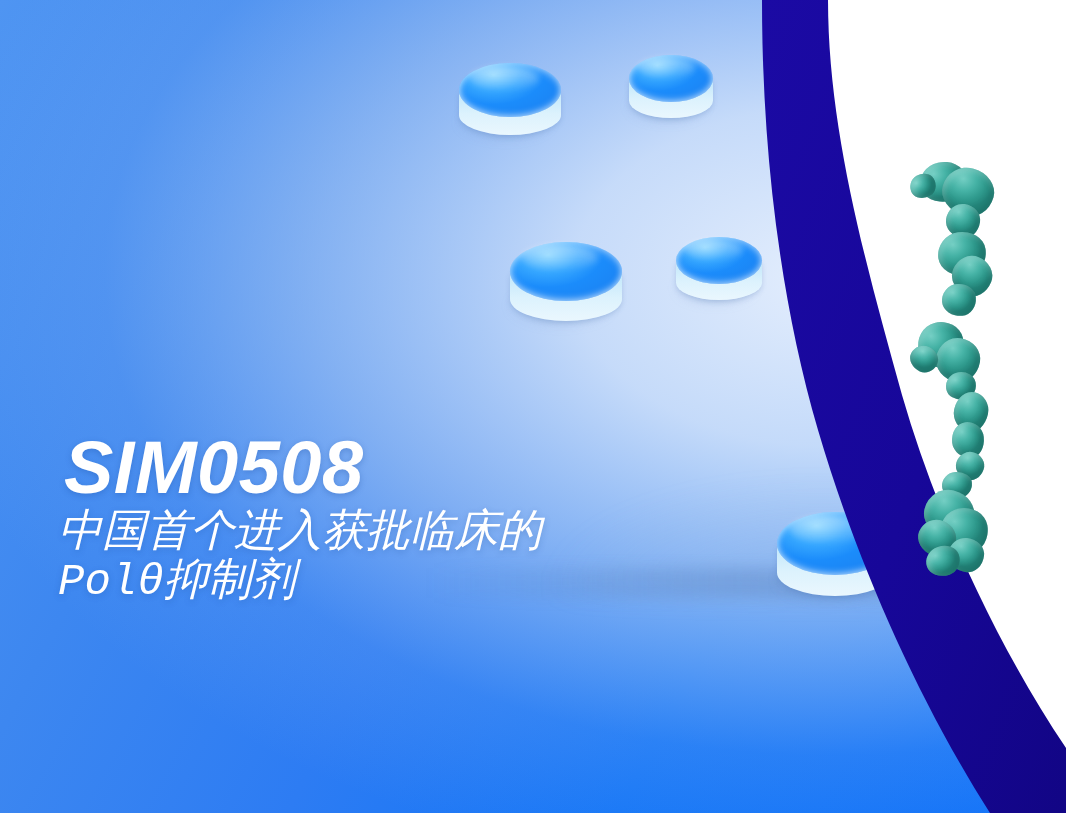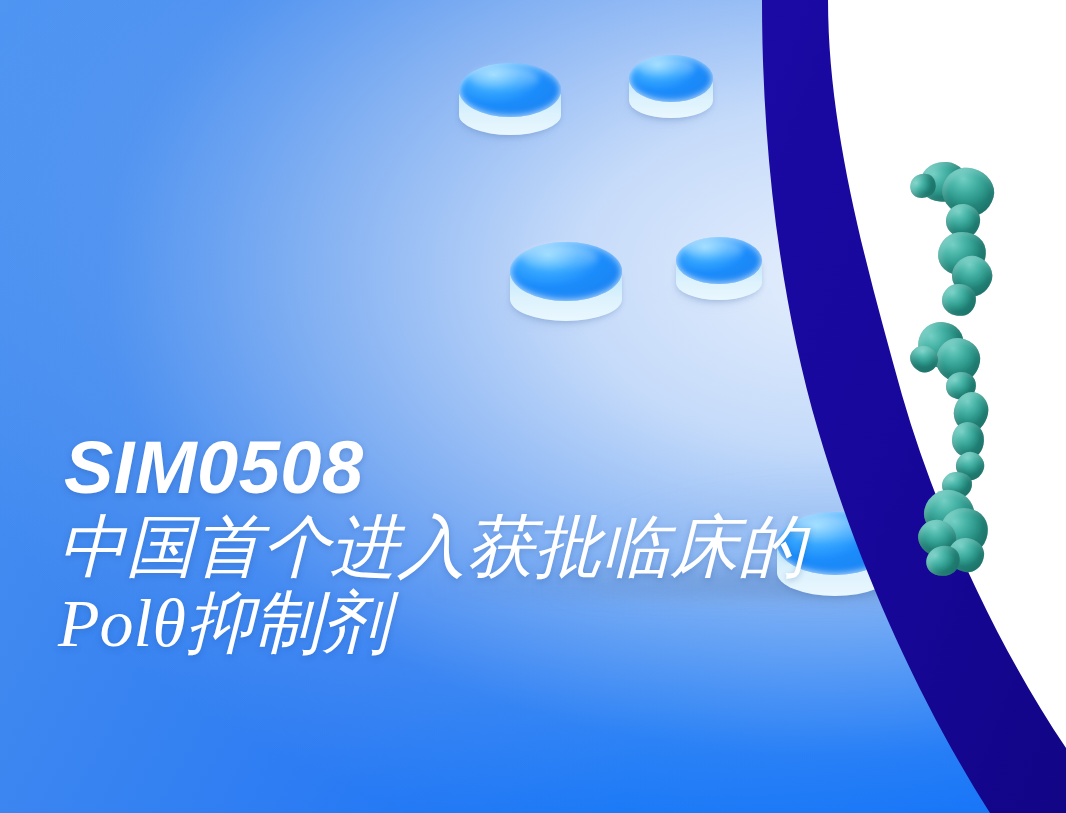--- a/index.html
+++ b/index.html
@@ -133,24 +133,24 @@
     font-weight: bold;
     font-style: italic;
     font-size: 74px;
     line-height: 0.98;
     color: #ffffff;
     letter-spacing: 0.5px;
     text-shadow: 0 2px 6px rgba(20,70,150,0.28);
     margin: 0 0 4px 6px;
   }
   .subline {
-    font-family: Liberation Serif, serif;
+    font-family: Liberation Mono, monospace;
     font-style: italic;
     font-weight: normal;
-    font-size: 68px;
+    font-size: 44px;
     line-height: 1.12;
     color: #ffffff;
     margin: 0;
     text-shadow: 0 2px 6px rgba(20,70,150,0.26);
     white-space: pre-line;
   }
 </style>
 </head>
 <body>
 

